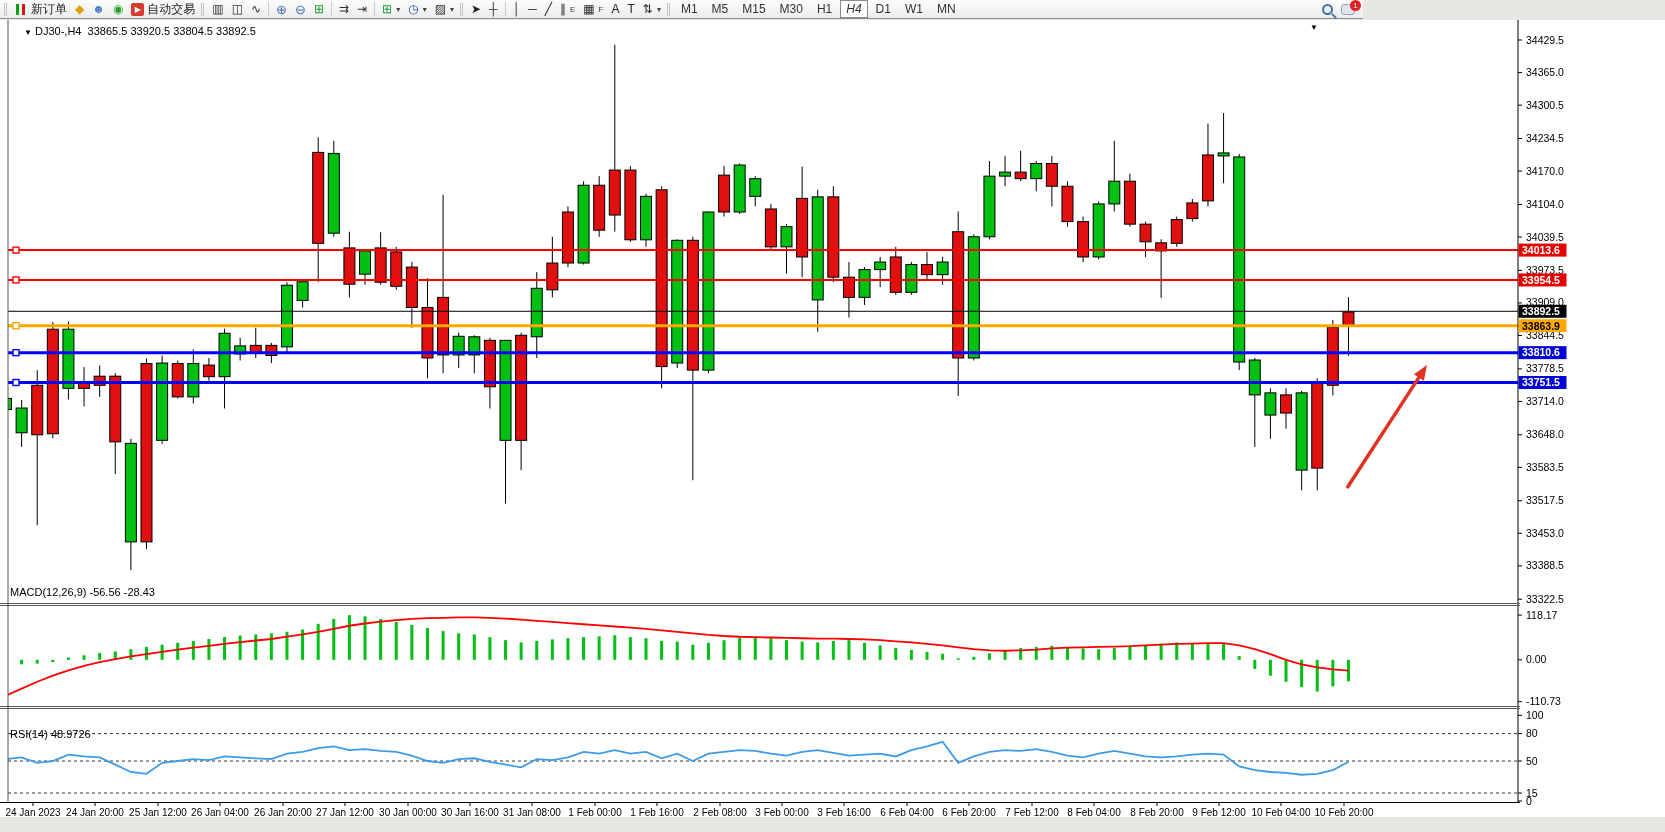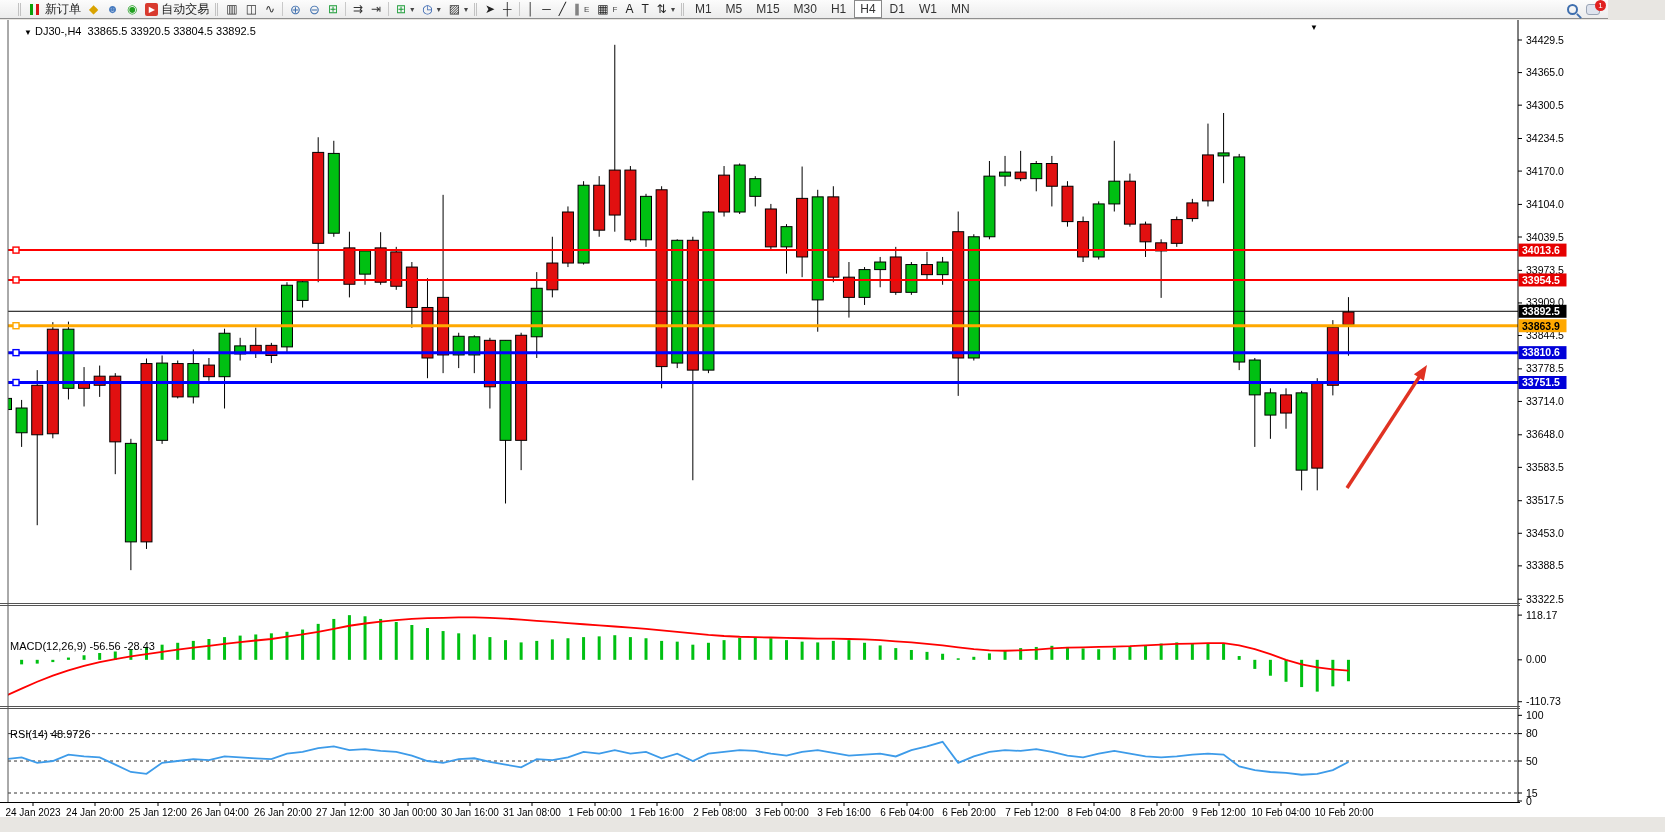--- a/index.html
+++ b/index.html
@@ -1,42 +1,42 @@
 <!DOCTYPE html>
 <html><head>
 <meta charset="utf-8">
 <style>
   * { margin:0; padding:0; box-sizing:border-box; }
   html,body { width:1665px; height:832px; overflow:hidden; background:#e8e6e2;
               font-family:"Liberation Sans", sans-serif; }
   
-  .toolbar { position:absolute; left:0; top:0; width:1608px; height:19px;
+  .toolbar { position:absolute; left:0; top:0; width:1363px; height:19px;
              background:linear-gradient(#fcfcfc,#ececec);
              border-bottom:1px solid #8e8e8e;
              display:flex; align-items:center; font-size:12px; color:#222;
-             padding-left:16px; white-space:nowrap; }
+             padding-left:2px; white-space:nowrap; }
   .tbtn { display:inline-flex; align-items:center; gap:3px; padding:0 4px; height:17px; cursor:default; }
   .grip { width:5px; height:13px; border-left:3px double #c2c2c2; margin:0 2px; }
   .sep  { width:1px; height:14px; background:#c9c9c9; margin:0 3px; }
   .glyph { font-size:12px; line-height:1; }
   .dd { font-size:8px; color:#444; margin-left:1px; }
   .ic-neworder { width:13px; height:11px;
      background:linear-gradient(90deg,transparent 1px,#0aa10a 1px 4px,transparent 4px 7px,#d81616 7px 10px,transparent 10px); }
   .ic-gold { color:#d9a300; font-size:12px; }
   .ic-person { color:#4a7dc0; font-size:12px; }
   .ic-signal { color:#21a121; font-size:12px; }
   .ic-auto { width:13px; height:13px; background:#d83a2e; color:#fff; border-radius:2px;
              font-size:8px; display:inline-flex; align-items:center; justify-content:center; }
   .ic-zoom { color:#3f6fae; font-size:13px; }
   .ic-grid { color:#1f9e3a; font-size:12px; }
   .ic-chart { color:#333; font-size:12px; }
   .ic-ind { color:#1f9e3a; font-size:12px; }
   .ic-clock { color:#2f5fae; font-size:12px; }
   .tf { padding:1px 5px; margin:0 1px; font-size:12px; color:#333; border:1px solid transparent; }
-  .tf.sel { background:#fff; border:1px solid #8a8a8a; }
+  .tf.sel { background:#fff; border:1px solid #8a8a8a;font-style:italic; }
   .tb-right { margin-left:auto; display:flex; align-items:center; gap:8px; padding-right:8px; }
   .ic-mag { width:11px; height:11px; border:2px solid #3f6fae; border-radius:50%; position:relative; }
   .ic-mag::after { content:""; position:absolute; width:6px; height:2px; background:#3f6fae;
                    transform:rotate(45deg); left:7px; top:9px; }
   .ic-bubble { width:14px; height:11px; background:#dfe4ee; border:1px solid #9aa4b5; border-radius:3px; position:relative; }
   .badge { position:absolute; top:-5px; right:-7px; background:#e02020; color:#fff; font-size:8px;
            width:11px; height:11px; border-radius:50%; display:flex; align-items:center; justify-content:center; }
   
   .chart { position:absolute; left:0; top:20px; width:1665px; height:797px; background:#fff; }
   .overlay-label { position:absolute; font-size:11px; color:#000; z-index:5; }
@@ -572,16 +572,16 @@
         <line x1="1344" y1="782" x2="1344" y2="786" stroke="#000"></line>
         <text x="1344" y="796" text-anchor="middle" fill="#000">10 Feb 20:00</text>
       </g>
       <text x="1310" y="10" font-size="8" fill="#000">▼</text>
     </svg>
   <div class="overlay-label" style="left:24px; top:5px;">
     <span style="font-size:8px;">▼</span>
     <span>DJ30-,H4</span>&nbsp;
     <span>33865.5 33920.5 33804.5 33892.5</span>
   </div>
-  <div class="overlay-label" style="left:10px; top:620px;">MACD(12,26,9) -56.56 -28.43</div>
+  <div class="overlay-label" style="left:10px; top:566px;">MACD(12,26,9) -56.56 -28.43</div>
   <div class="overlay-label" style="left:10px; top:692px;margin-top:16px;">RSI(14) 48.9726</div>
 </div>
 <div class="bottom-strip"></div>
 
 </body></html>

